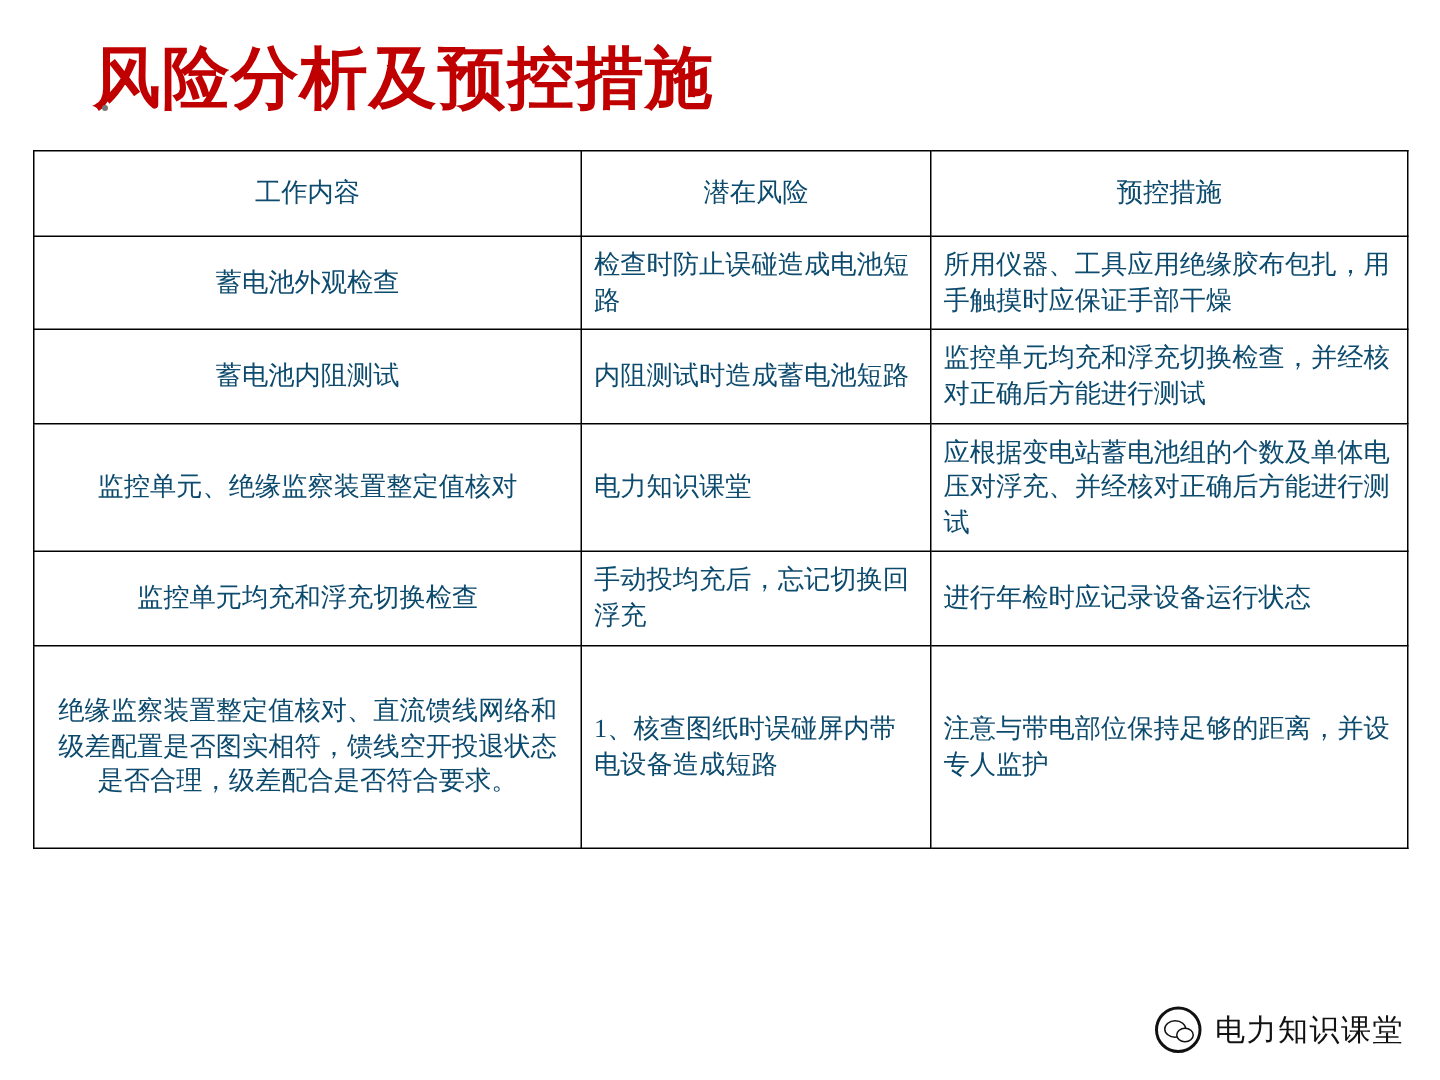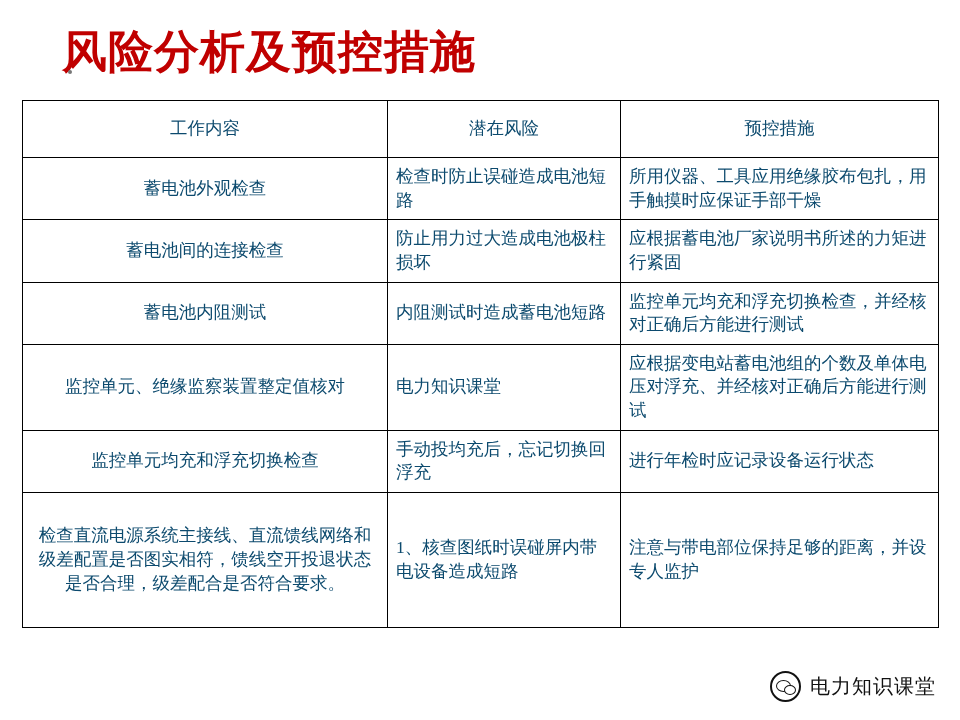--- a/index.html
+++ b/index.html
@@ -130,46 +130,41 @@
         <td class="ctr">潜在风险</td>
         <td class="ctr">预控措施</td>
       </tr>
 
       <tr class="r-content">
         <td class="ctr">蓄电池外观检查</td>
         <td class="lft">检查时防止误碰造成电池短路</td>
         <td class="lft">所用仪器、工具应用绝缘胶布包扎，用手触摸时应保证手部干燥</td>
       </tr>
 
-      <tr class="r-content">
-        <td class="ctr">蓄电池间的连接检查</td>
-        <td class="lft">防止用力过大造成电池极柱损坏</td>
-        <td class="lft">应根据蓄电池厂家说明书所述的力矩进行紧固</td>
-      </tr>
 
       <tr class="r-content">
         <td class="ctr">蓄电池内阻测试</td>
         <td class="lft">内阻测试时造成蓄电池短路</td>
         <td class="lft">监控单元均充和浮充切换检查，并经核对正确后方能进行测试</td>
       </tr>
 
       <tr class="r-tall">
         <td class="ctr">监控单元、绝缘监察装置整定值核对</td>
         <td class="lft">电力知识课堂</td>
         <td class="lft">应根据变电站蓄电池组的个数及单体电压对浮充、并经核对正确后方能进行测试</td>
       </tr>
 
       <tr class="r-content">
         <td class="ctr">监控单元均充和浮充切换检查</td>
         <td class="lft">手动投均充后，忘记切换回浮充</td>
         <td class="lft">进行年检时应记录设备运行状态</td>
       </tr>
 
       <tr class="r-last">
-        <td class="ctr">检查直流电源系统主接线、直流馈线网络和级差配置是否图实相符，馈线空开投退状态是否合理，级差配合是否符合要求。</td>
+        <td class="ctr">绝缘监察装置整定值核对、直流馈线网络和级差配置是否图实相符，馈线空开投退状态是否合理，级差配合是否符合要求。</td>
         <td class="lft">1、核查图纸时误碰屏内带电设备造成短路</td>
         <td class="lft">注意与带电部位保持足够的距离，并设专人监护</td>
       </tr>
     </tbody>
   </table>
 
   <div class="footer-logo">
     <div class="wechat-badge">
       <div class="b1"></div>
       <div class="b2"></div>

